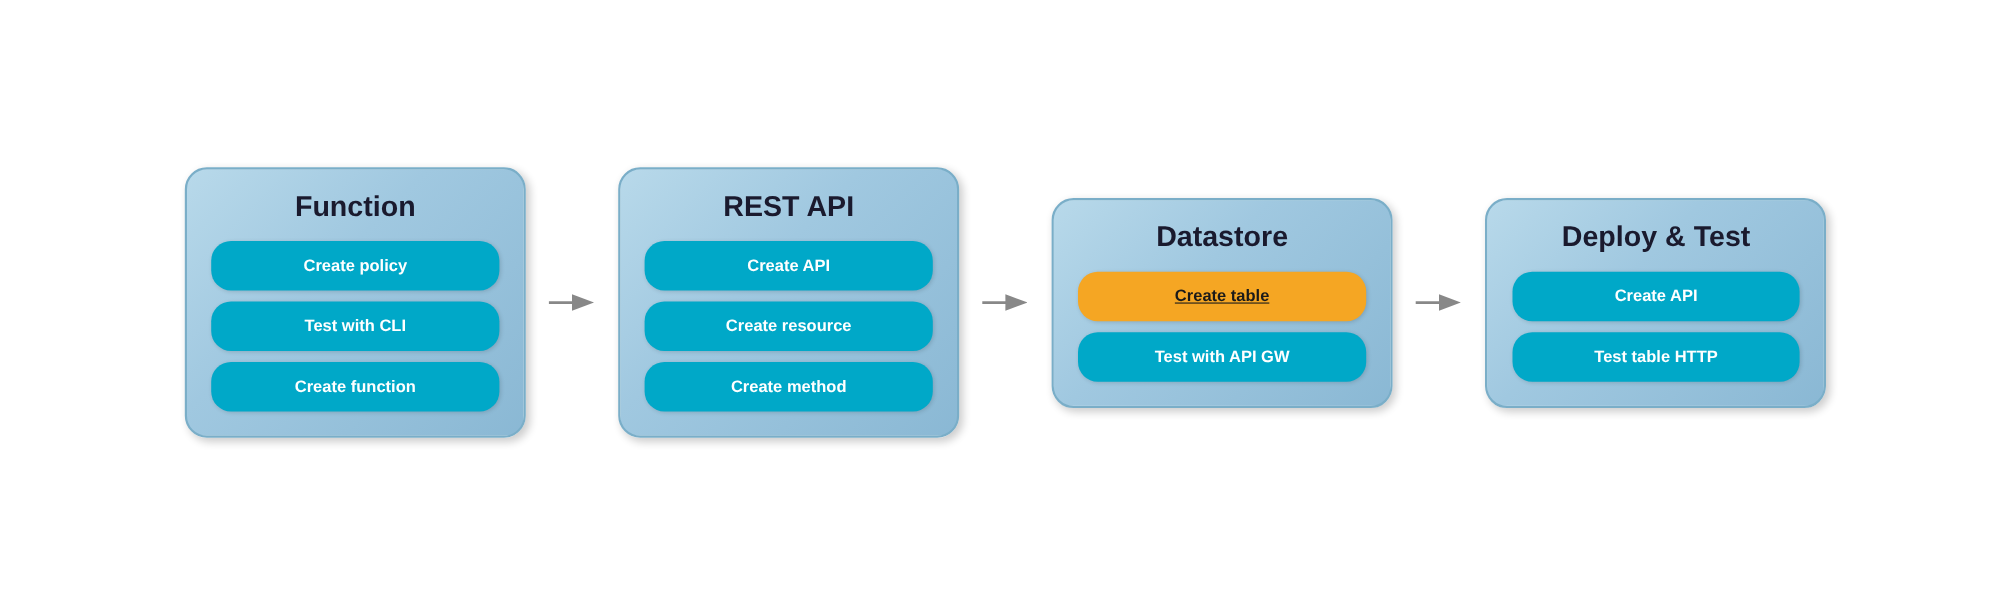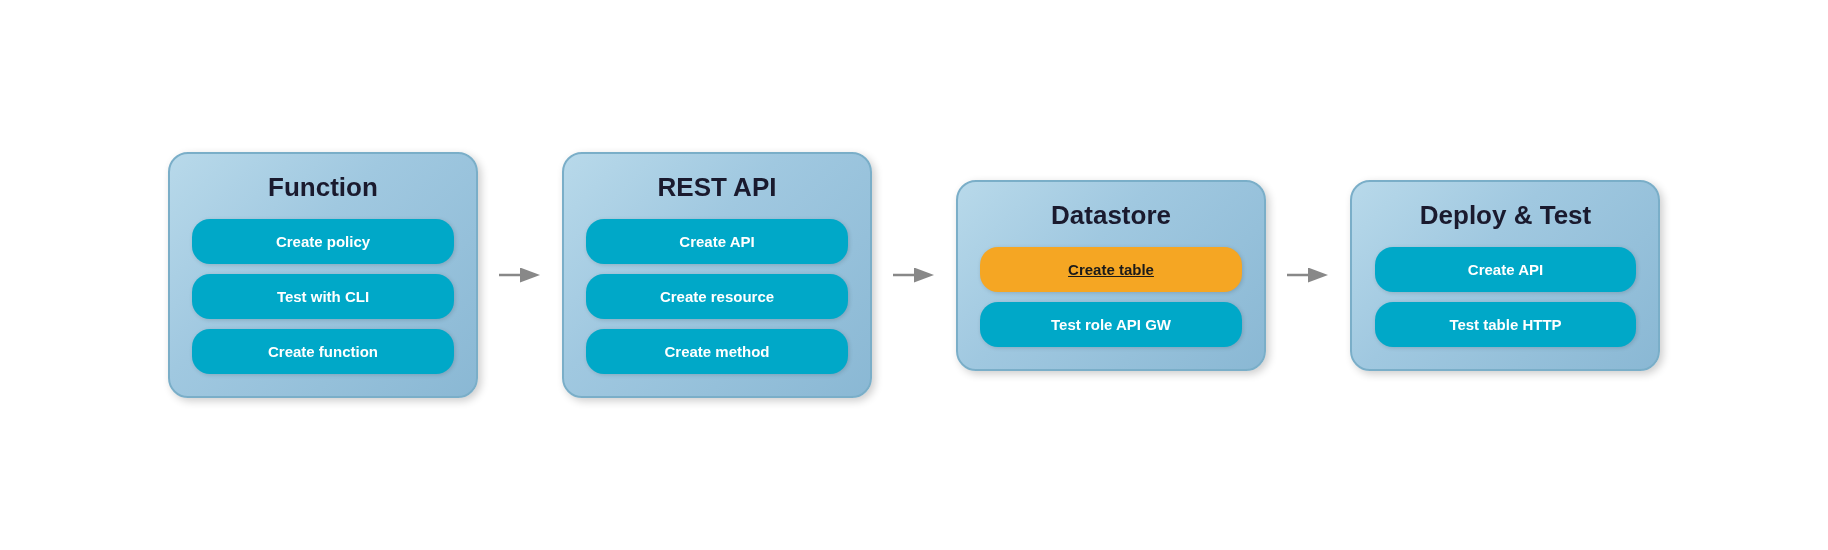--- a/index.html
+++ b/index.html
@@ -136,21 +136,21 @@
         </marker>
       </defs>
       <line x1="4" y1="20" x2="40" y2="20" stroke="#888" stroke-width="2.5" marker-end="url(#arrowhead2)"></line>
     </svg>
   </div>
 
   <div class="column">
     <div class="card datastore">
       <div class="card-title">Datastore</div>
       <button class="card-btn orange">Create table</button>
-      <button class="card-btn">Test role API GW</button>
+      <button class="card-btn">Test with API GW</button>
     </div>
   </div>
 
   <div class="arrow">
     <svg viewBox="0 0 50 40" xmlns="http://www.w3.org/2000/svg">
       <defs>
         <marker id="arrowhead3" markerWidth="8" markerHeight="6" refX="6" refY="3" orient="auto">
           <polygon points="0 0, 8 3, 0 6" fill="#888"></polygon>
         </marker>
       </defs>

